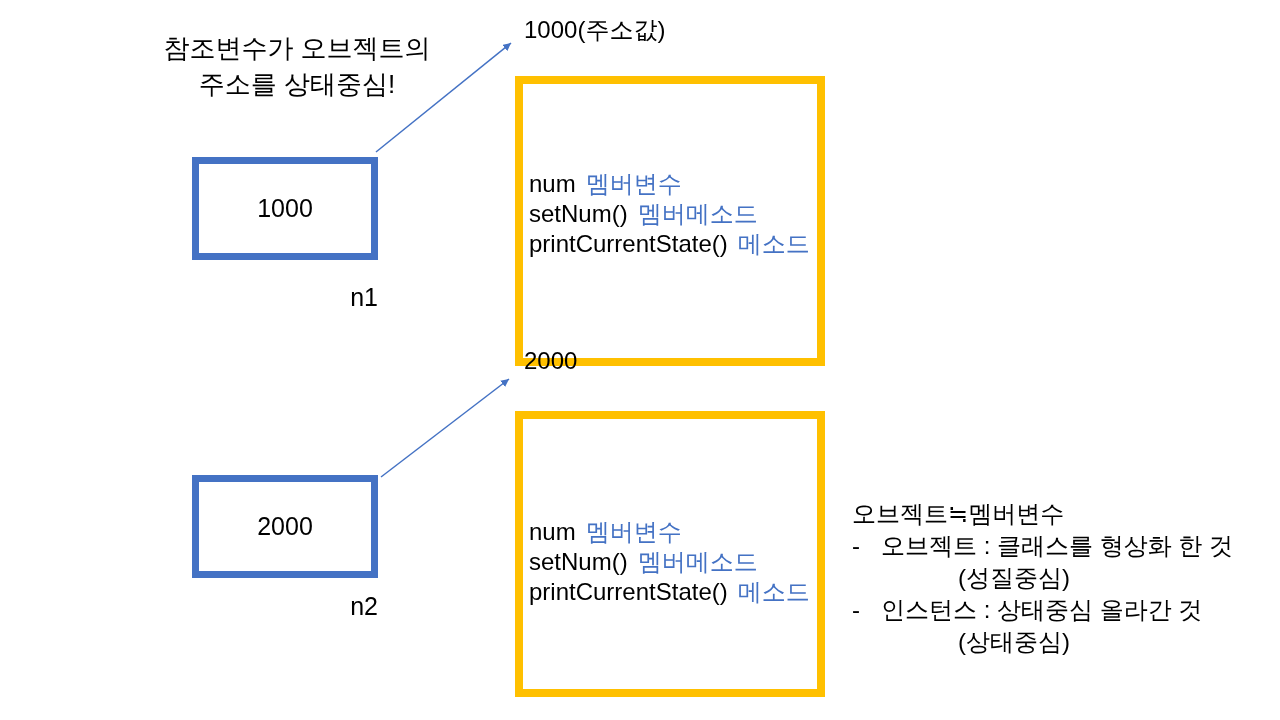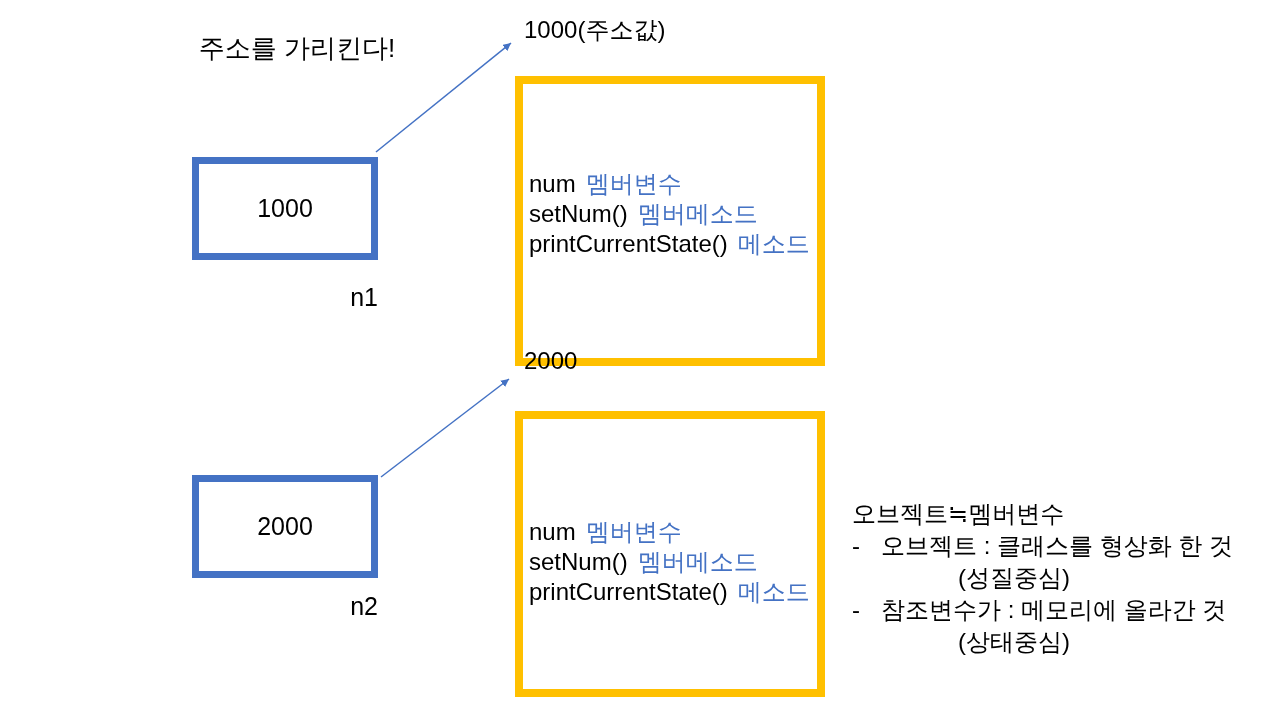--- a/index.html
+++ b/index.html
@@ -116,21 +116,22 @@
     <defs>
       <marker id="ah" markerWidth="10" markerHeight="8" refX="8" refY="4" orient="auto" markerUnits="userSpaceOnUse">
         <path class="arrowhead-path" d="M0,0 L8,4 L0,8 z"></path>
       </marker>
     </defs>
     <line class="arrow-line" x1="376" y1="152" x2="511" y2="43" marker-end="url(#ah)"></line>
     <line class="arrow-line" x1="381" y1="477" x2="509" y2="379" marker-end="url(#ah)"></line>
   </svg>
 
   <div class="annotation">
-    <div>주소를 가리킨다!</div>
+    <div>참조변수가 오브젝트의</div>
+    <div>주소를 상태중심!</div>
   </div>
 
   <div class="var-box n1">
     <span>1000</span>
   </div>
   <div class="var-label n1">n1</div>
 
   <div class="addr-label obj1">1000(주소값)</div>
   <div class="obj-box obj1">
     <div class="members">
@@ -168,18 +169,18 @@
 
   <div class="note">
     <div class="note-title">오브젝트≒멤버변수</div>
     <div class="note-row">
       <span class="note-dash">-</span>
         <span>오브젝트 : 클래스를 형상화 한 것</span>
     </div>
     <div class="note-sub">(성질중심)</div>
     <div class="note-row">
       <span class="note-dash">-</span>
-        <span>참조변수가 : 메모리에 올라간 것</span>
+        <span>인스턴스 : 상태중심 올라간 것</span>
     </div>
     <div class="note-sub">(상태중심)</div>
   </div>
 
 </div>
 
 </body></html>

